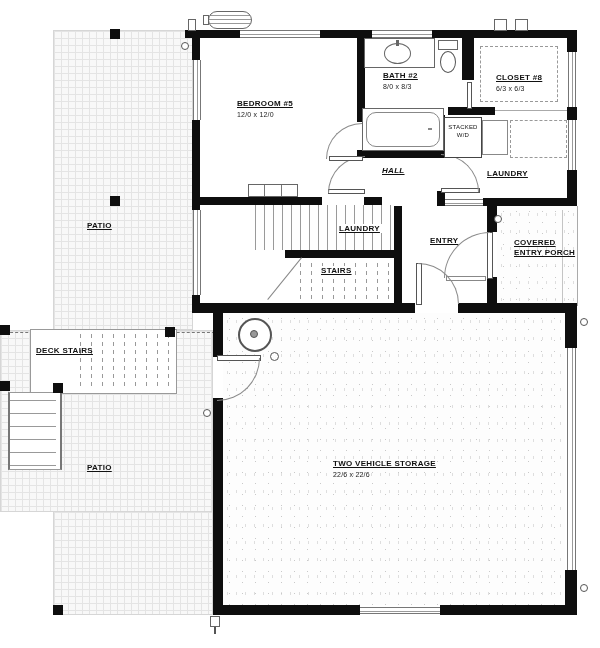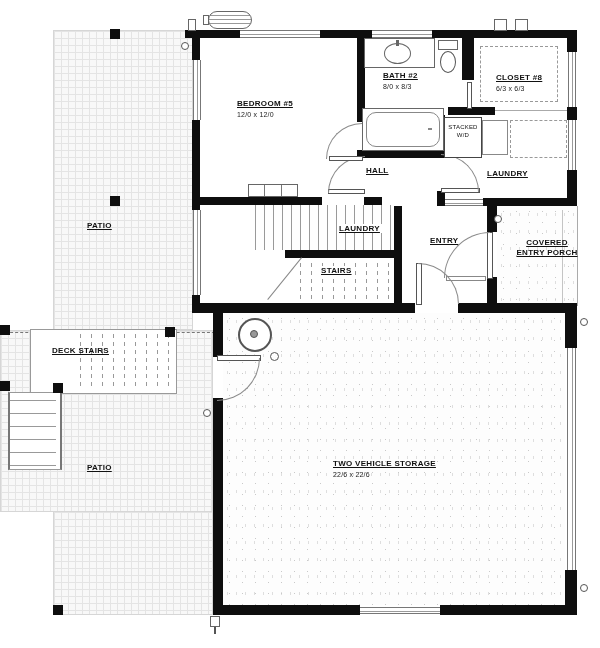--- a/index.html
+++ b/index.html
@@ -193,32 +193,32 @@
 
   <div class="room-label" style="left:383px;top:71px;">BATH #2</div>
   <div class="dim-label" style="left:383px;top:83px;">8/0 x 8/3</div>
 
   <div class="room-label" style="left:496px;top:73px;">CLOSET #8</div>
   <div class="dim-label" style="left:496px;top:85px;">6/3 x 6/3</div>
 
   <div class="wd-label" style="left:444px;top:124px;width:38px;">STACKED</div>
   <div class="wd-label" style="left:444px;top:132px;width:38px;">W/D</div>
 
-  <div class="room-label" style="left:366px;top:166px;">HALL</div>
+  <div class="room-label" style="left:382px;top:166px;font-style:italic;">HALL</div>
 
   <div class="room-label" style="left:487px;top:169px;">LAUNDRY</div>
 
   <div class="room-label" style="left:337px;top:224px;background:#fff;padding:0 2px;">LAUNDRY</div>
 
   <div class="room-label" style="left:319px;top:266px;background:#fff;padding:0 2px;">STAIRS</div>
 
   <div class="room-label" style="left:430px;top:236px;">ENTRY</div>
 
-  <div class="room-label wrap" style="left:514px;top:238px;text-align:center;">COVERED ENTRY PORCH</div>
-
-  <div class="room-label" style="left:36px;top:346px;margin-left:16px;">DECK STAIRS</div>
+  <div class="room-label wrap" style="left:514px;top:238px;">COVERED ENTRY PORCH</div>
+
+  <div class="room-label" style="left:36px;top:346px;">DECK STAIRS</div>
 
   <div class="room-label" style="left:87px;top:463px;">PATIO</div>
 
   <div class="room-label" style="left:333px;top:459px;">TWO VEHICLE STORAGE</div>
   <div class="dim-label" style="left:333px;top:471px;">22/6 x 22/6</div>
 
 </div>
 
 </body></html>

